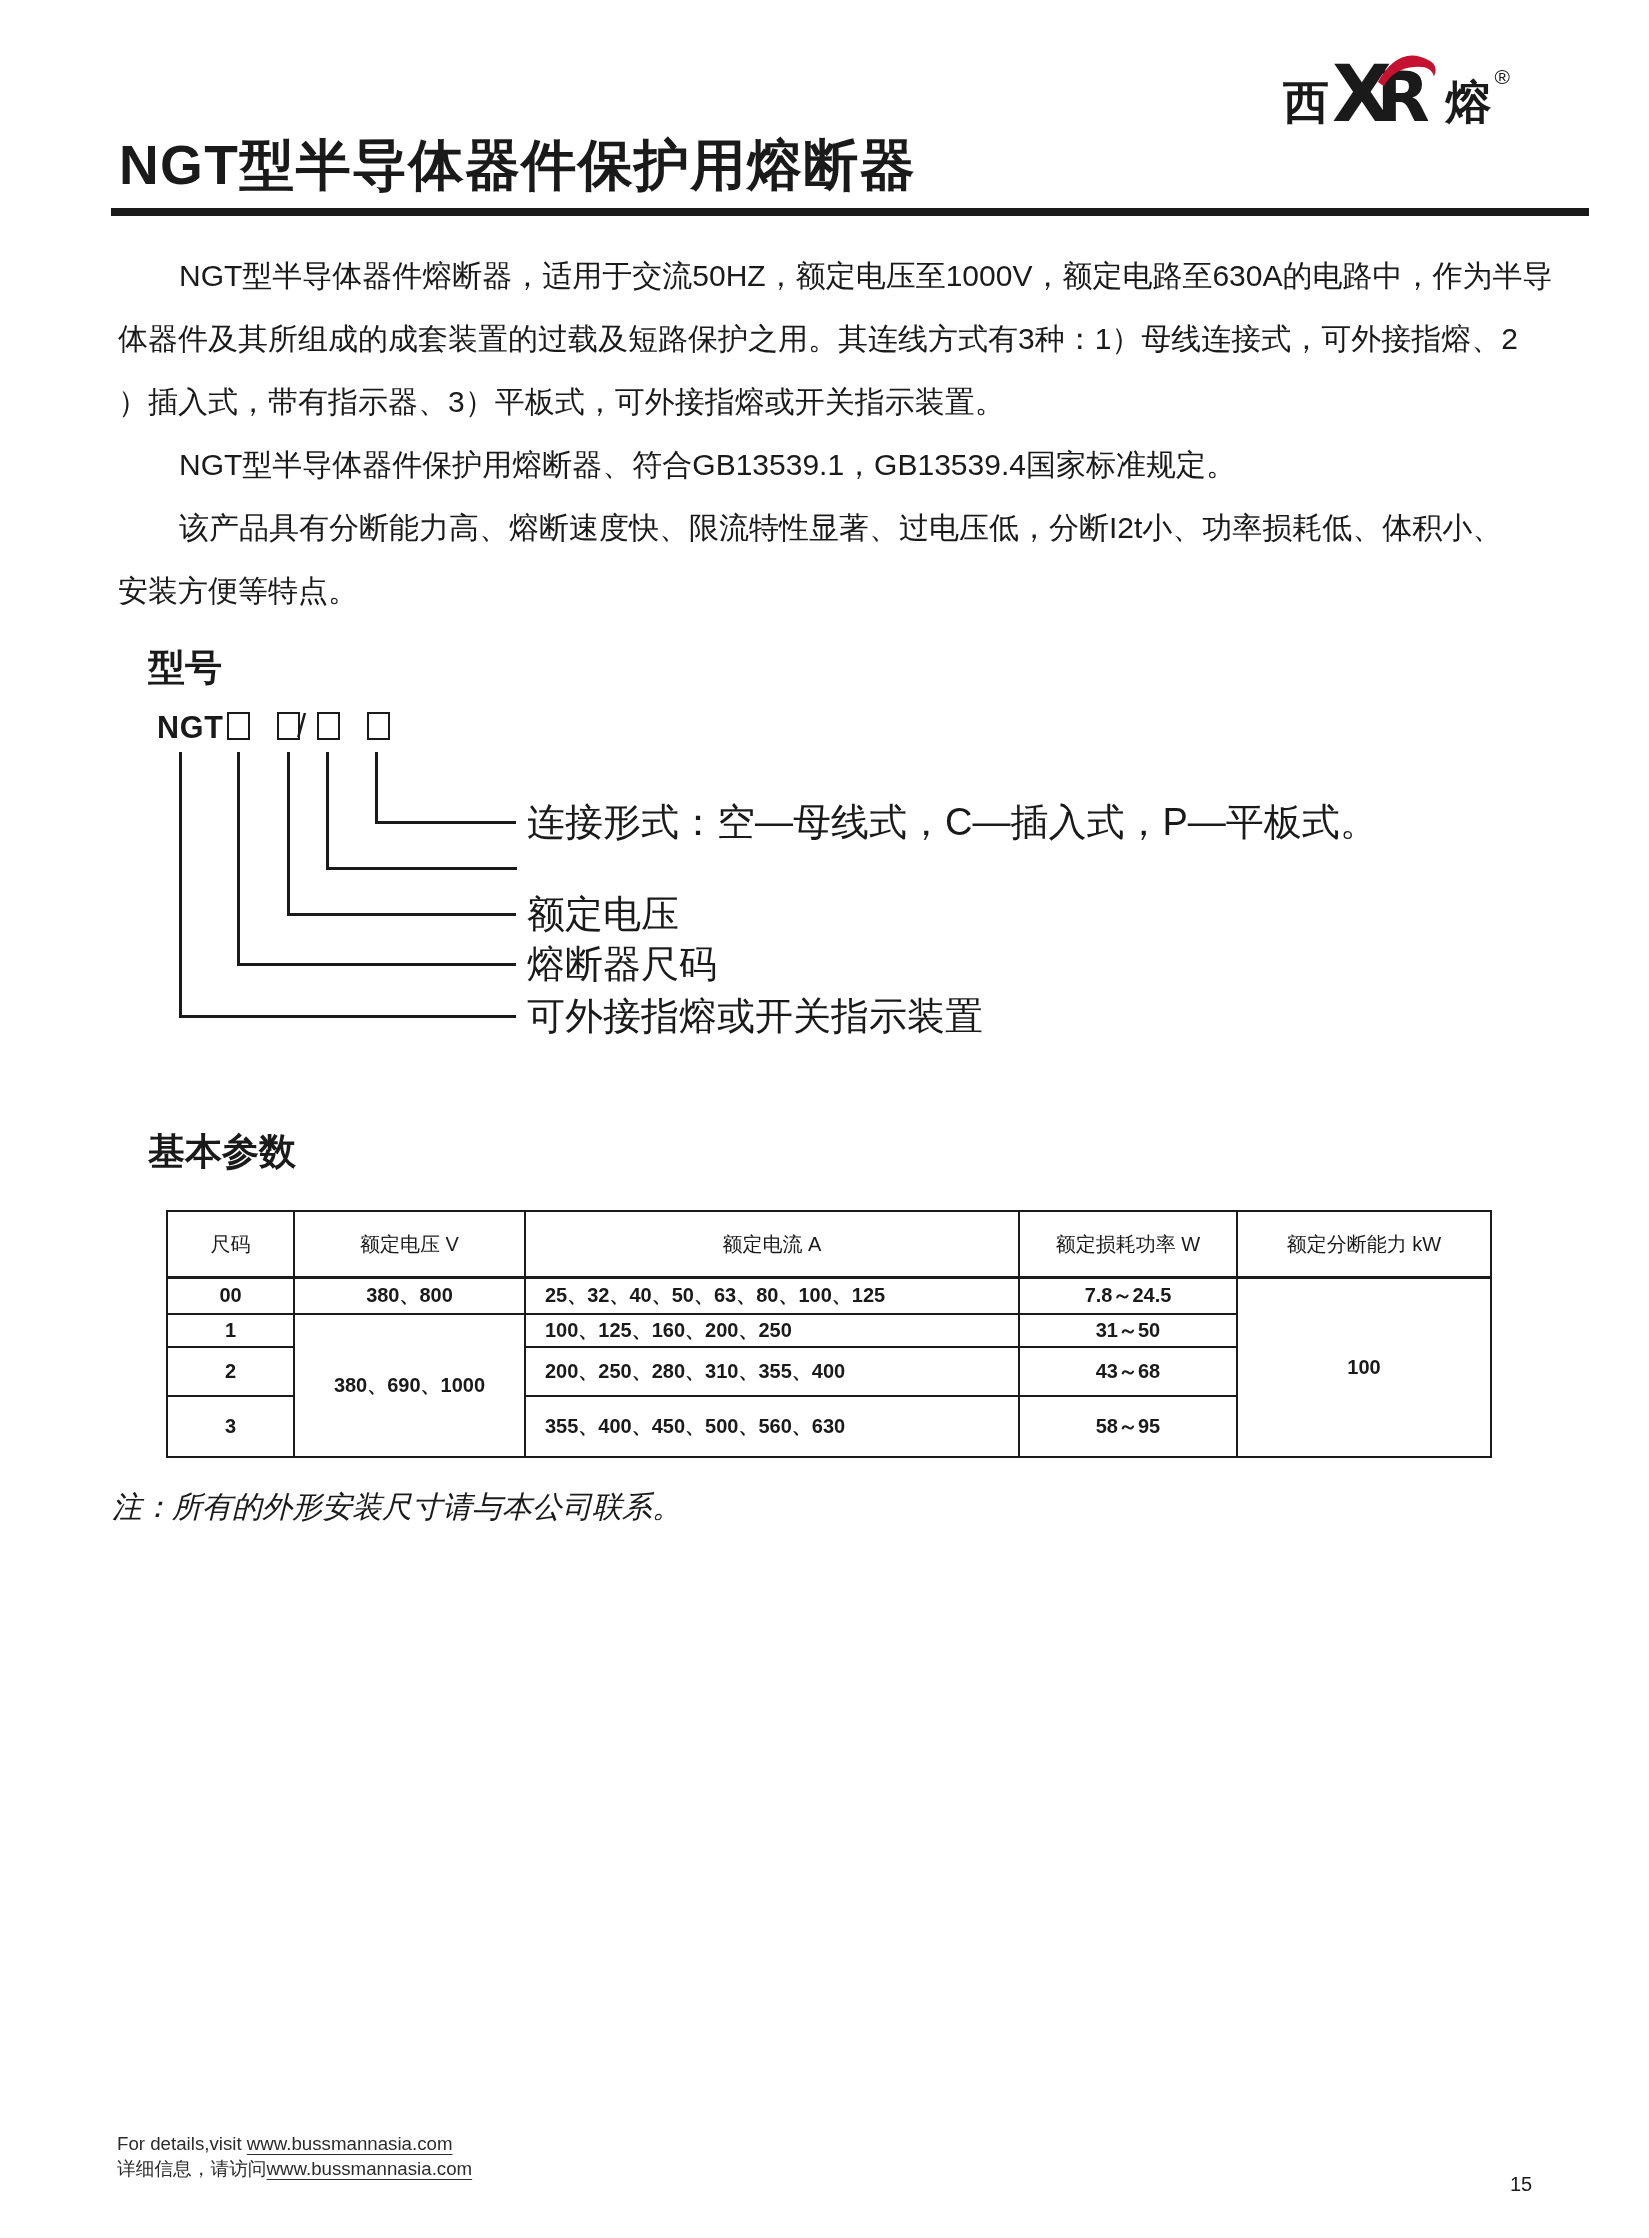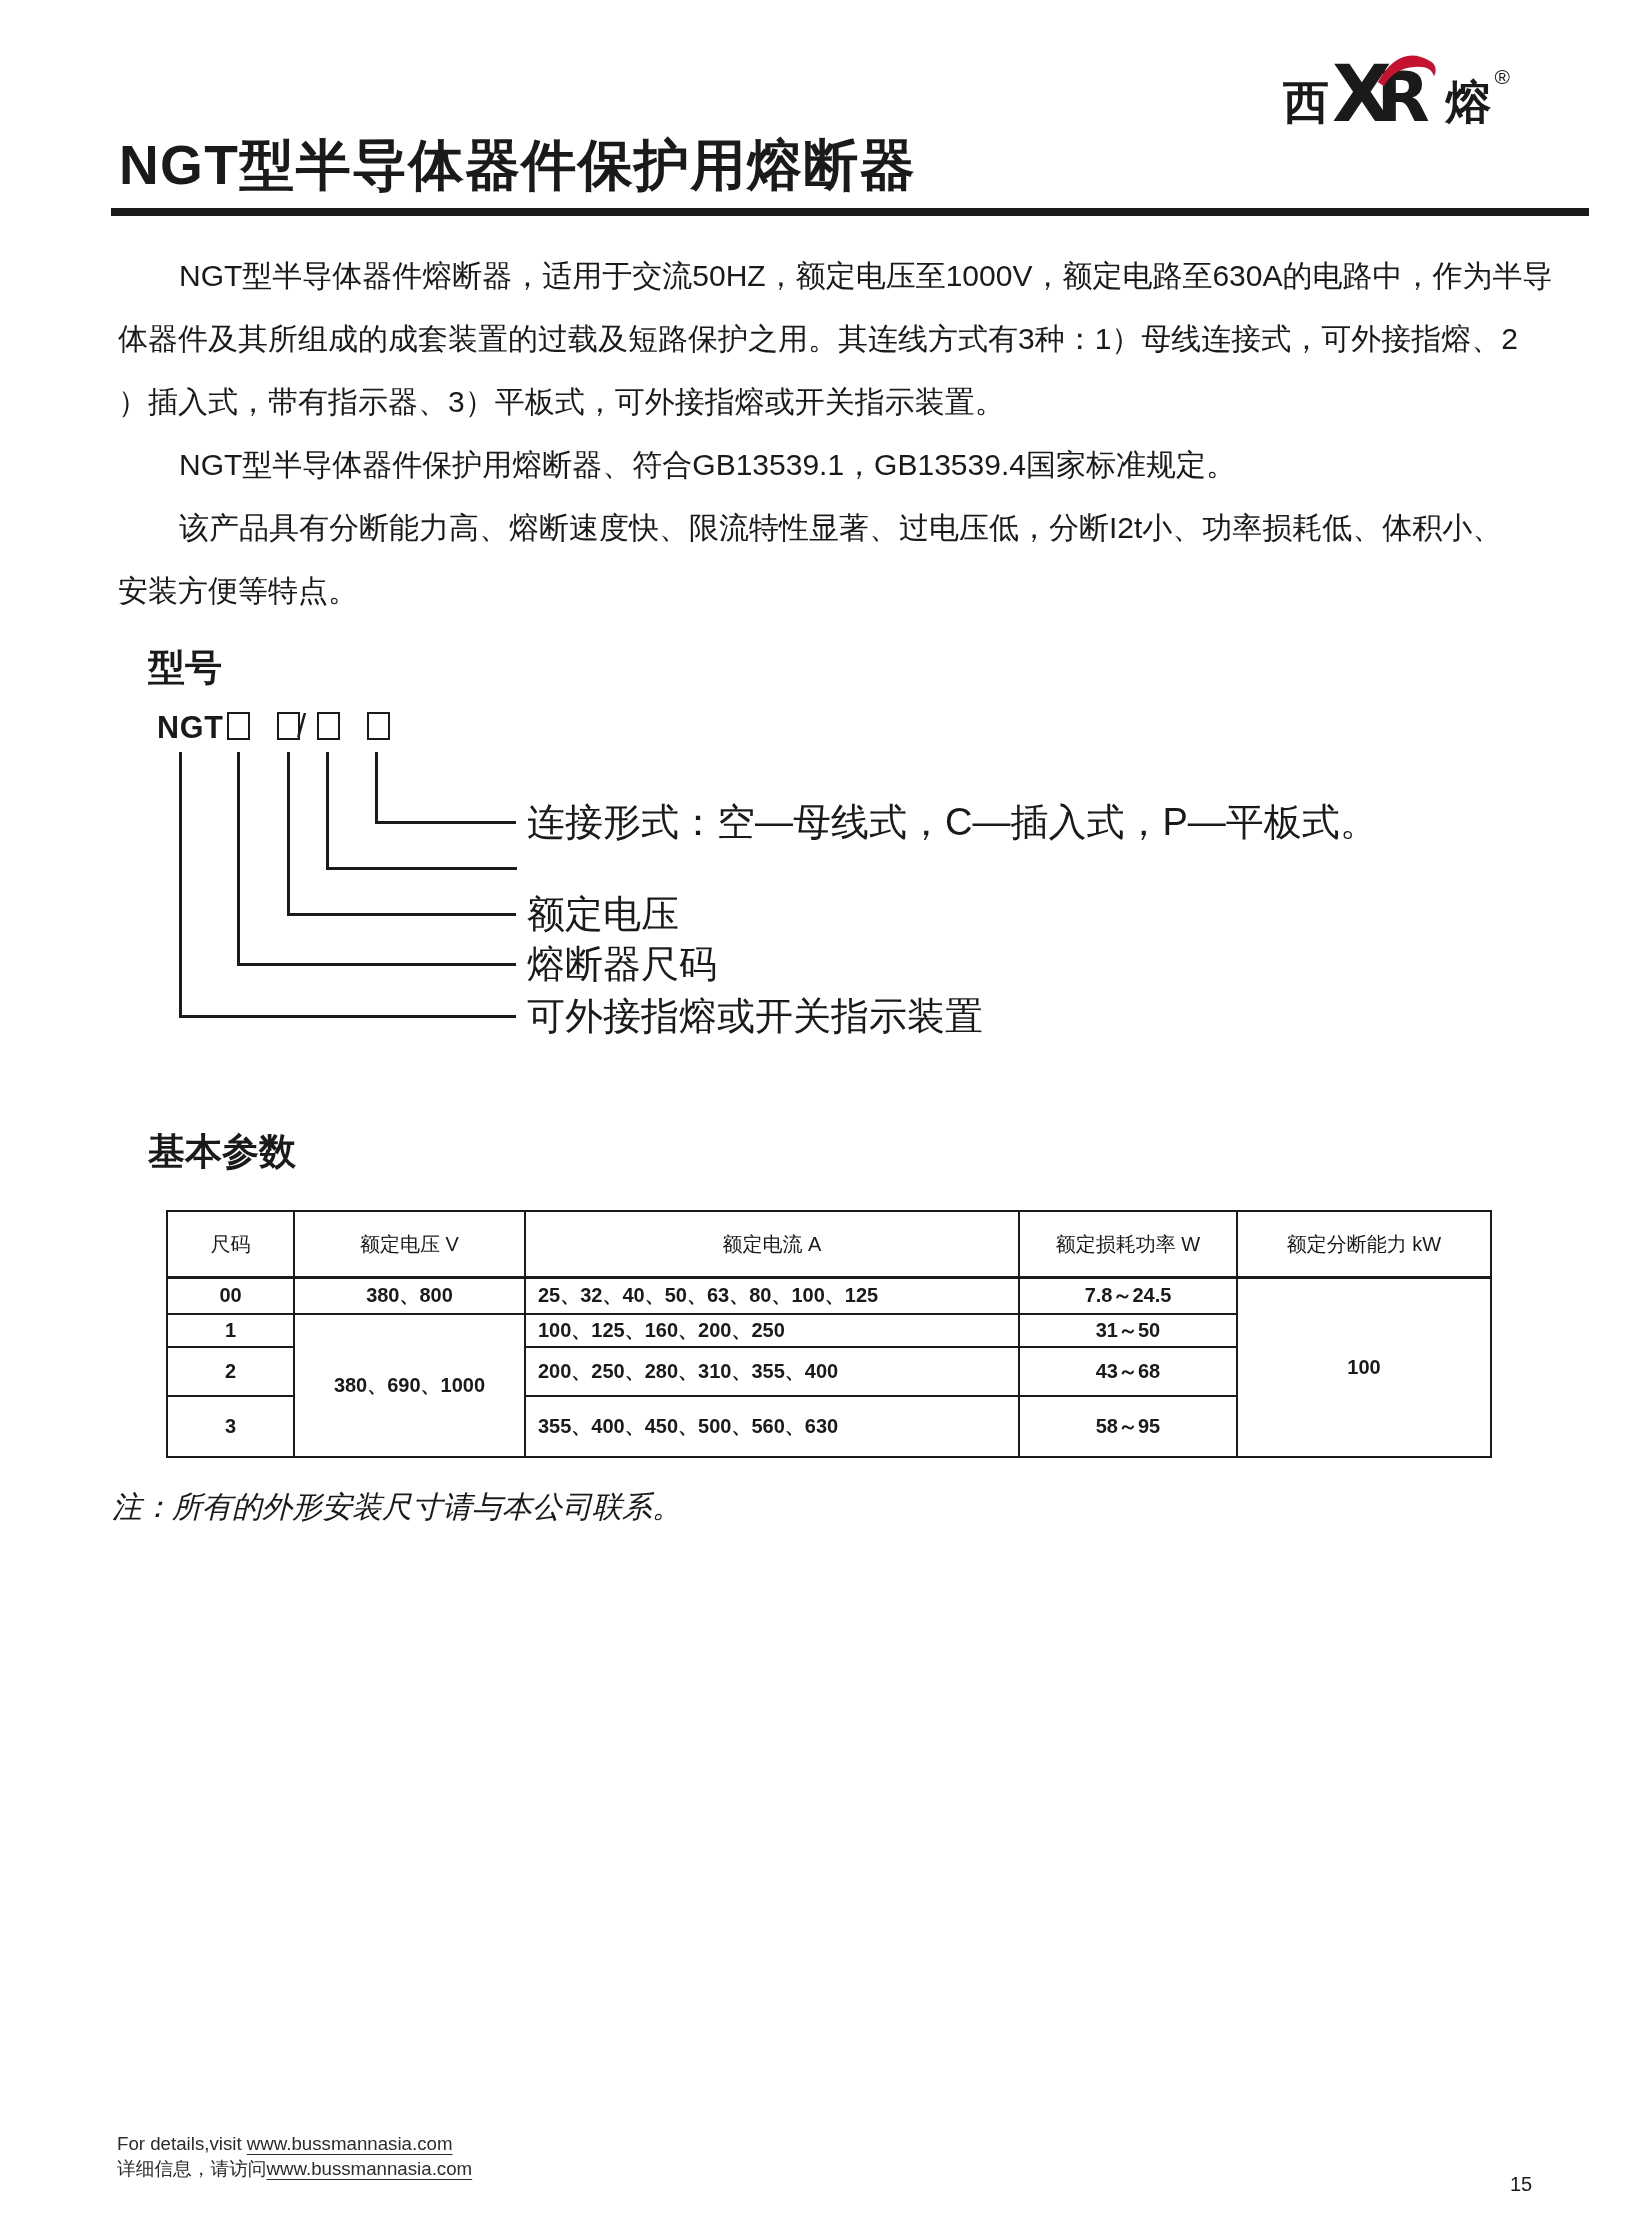--- a/index.html
+++ b/index.html
@@ -34,21 +34,21 @@
   .params-table {
     position:absolute; left:166px; top:1210px; width:1324px;
     border-collapse:collapse; table-layout:fixed; font-size:20px;
     border:2.8px solid #1a1a1a;
   }
   .params-table th, .params-table td {
     border:2.1px solid #1a1a1a; text-align:center; vertical-align:middle; padding:0;
   }
   .params-table thead th { border-bottom-width:3.5px; height:64px; font-weight:500; }
   .params-table tbody td { border-top-width:2.8px; border-bottom-width:2.8px; font-weight:700; }
-  .params-table td.current { text-align:left; padding-left:12px; }
+  .params-table td.current { text-align:left; padding-left:19px; }
   .r00 { height:36px; } .r1 { height:33px; } .r2 { height:49px; } .r3 { height:61px; }
   
   .note { position:absolute; left:112px; top:1487px; font-size:30px; white-space:nowrap;font-style:italic; }
   
   .footer-line { position:absolute; left:117px; font-size:18.7px; color:#2b2b2b; white-space:nowrap; }
   .footer-en { top:2133px;text-align:right; }
   .footer-cn { top:2156px; }
   .url { text-decoration:underline; text-underline-offset:3.5px; color:#2b2b2b; }
   .page-num { position:absolute; left:1510px; top:2173px; font-size:20px; color:#1a1a1a; }
 </style>

